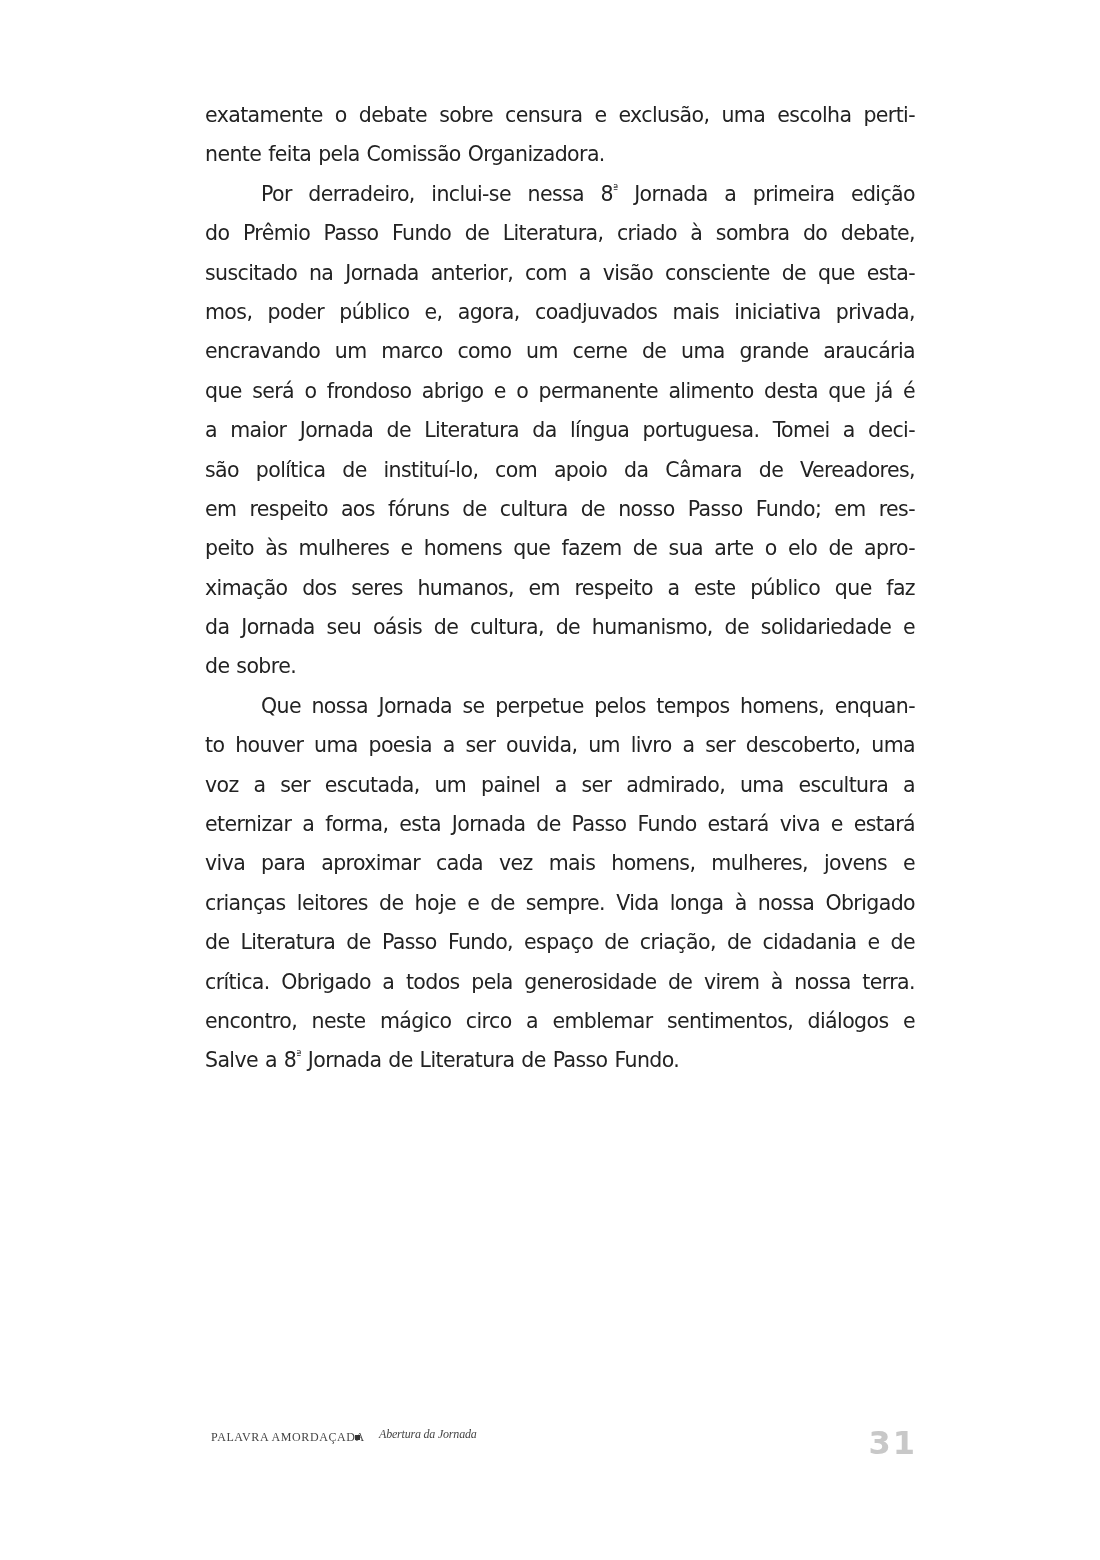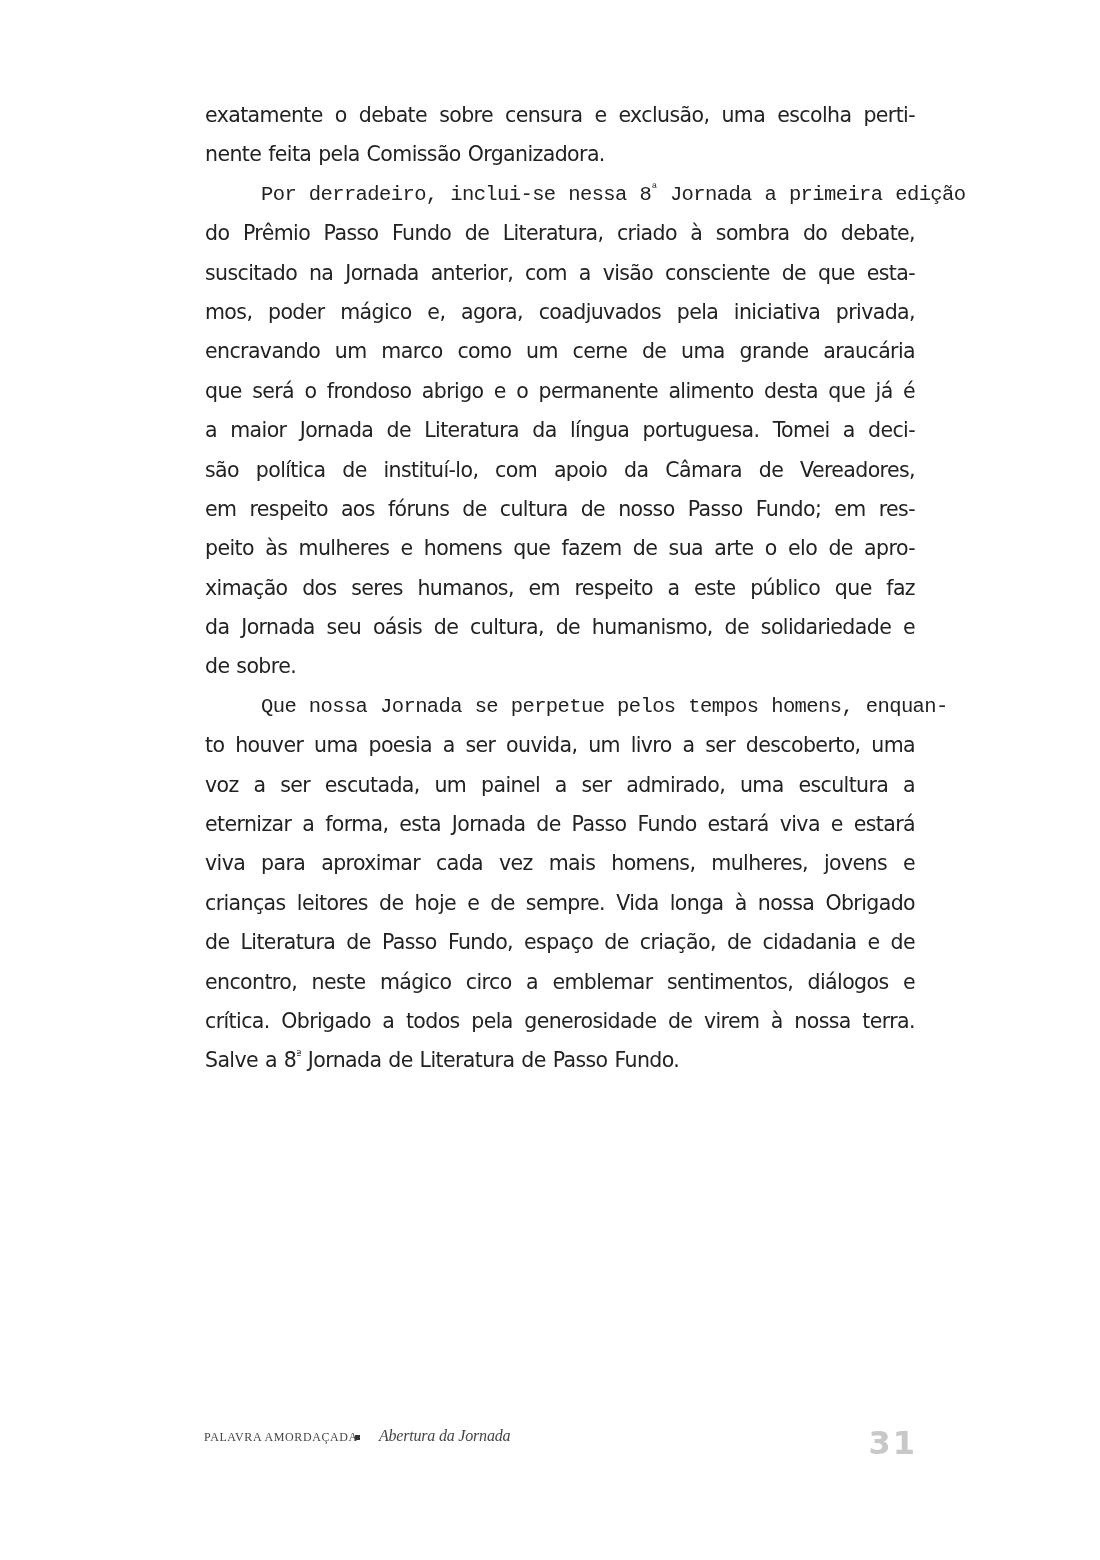--- a/index.html
+++ b/index.html
@@ -38,57 +38,56 @@
       white-space: nowrap;
       text-align: justify;
       text-align-last: justify;
       height: 39.4px;
     }
     .body-text .line.last {
       text-align-last: left;
     }
     .body-text .line.indent {
       padding-left: 56px;
-      font-family: Liberation Mono, monospace;
     }
     sup.ord {
       font-size: 11px;
       vertical-align: 9px;
       line-height: 0;
     }
     .footer {
       position: absolute;
       left: 203px;
       top: 1428px;
       width: 712px;
       height: 30px;
       font-family: "Liberation Serif", serif;
       color: #444444;
     }
     .footer .book-title {
       position: absolute;
-      left: 1px;
+      left: 8px;
       top: 2px;
       font-size: 12px;
       letter-spacing: 0.6px;
       text-transform: uppercase;
     }
     .footer .bullet {
       position: absolute;
       left: 152px;
       top: 7px;
       width: 5px;
       height: 5px;
       background: #333333;
     }
     .footer .section-title {
       position: absolute;
       left: 176px;
       top: -1px;
-      font-size: 16px;
+      font-size: 12px;
       font-style: italic;
       letter-spacing: -0.2px;
     }
     .footer .page-number {
       position: absolute;
       right: -2px;
       top: -4px;
       font-family: "DejaVu Sans", sans-serif;
       font-weight: bold;
       font-size: 32px;
@@ -103,41 +102,41 @@
   <div class="body-text" id="body-text">
 
   <div>
         <span class="line">exatamente o debate sobre censura e exclusão, uma escolha perti-</span>
         <span class="line last">nente feita pela Comissão Organizadora.</span>
       </div>
       <div>
         <span class="line indent">Por derradeiro, inclui-se nessa 8<sup class="ord">ª</sup> Jornada a primeira edição</span>
         <span class="line">do Prêmio Passo Fundo de Literatura, criado à sombra do debate,</span>
         <span class="line">suscitado na Jornada anterior, com a visão consciente de que esta-</span>
-        <span class="line">mos, poder mágico e, agora, coadjuvados pela iniciativa privada,</span>
+        <span class="line">mos, poder público e, agora, coadjuvados mais iniciativa privada,</span>
         <span class="line">encravando um marco como um cerne de uma grande araucária</span>
         <span class="line">que será o frondoso abrigo e o permanente alimento desta que já é</span>
         <span class="line">a maior Jornada de Literatura da língua portuguesa. Tomei a deci-</span>
         <span class="line">são política de instituí-lo, com apoio da Câmara de Vereadores,</span>
         <span class="line">em respeito aos fóruns de cultura de nosso Passo Fundo; em res-</span>
         <span class="line">peito às mulheres e homens que fazem de sua arte o elo de apro-</span>
         <span class="line">ximação dos seres humanos, em respeito a este público que faz</span>
         <span class="line">da Jornada seu oásis de cultura, de humanismo, de solidariedade e</span>
         <span class="line last">de sobre.</span>
       </div>
       <div>
         <span class="line indent">Que nossa Jornada se perpetue pelos tempos homens, enquan-</span>
         <span class="line">to houver uma poesia a ser ouvida, um livro a ser descoberto, uma</span>
         <span class="line">voz a ser escutada, um painel a ser admirado, uma escultura a</span>
         <span class="line">eternizar a forma, esta Jornada de Passo Fundo estará viva e estará</span>
         <span class="line">viva para aproximar cada vez mais homens, mulheres, jovens e</span>
         <span class="line">crianças leitores de hoje e de sempre. Vida longa à nossa Obrigado</span>
         <span class="line">de Literatura de Passo Fundo, espaço de criação, de cidadania e de</span>
+        <span class="line">crítica. Obrigado a todos pela generosidade de virem à nossa terra.</span>
         <span class="line">encontro, neste mágico circo a emblemar sentimentos, diálogos e</span>
-        <span class="line">crítica. Obrigado a todos pela generosidade de virem à nossa terra.</span>
         <span class="line last">Salve a 8<sup class="ord">ª</sup> Jornada de Literatura de Passo Fundo.</span>
       </div>
     </div>
 
   <div class="footer">
     <span class="book-title">Palavra Amordaçada</span>
     <span class="bullet"></span>
     <span class="section-title">Abertura da Jornada</span>
     <span class="page-number">31</span>
   </div>

